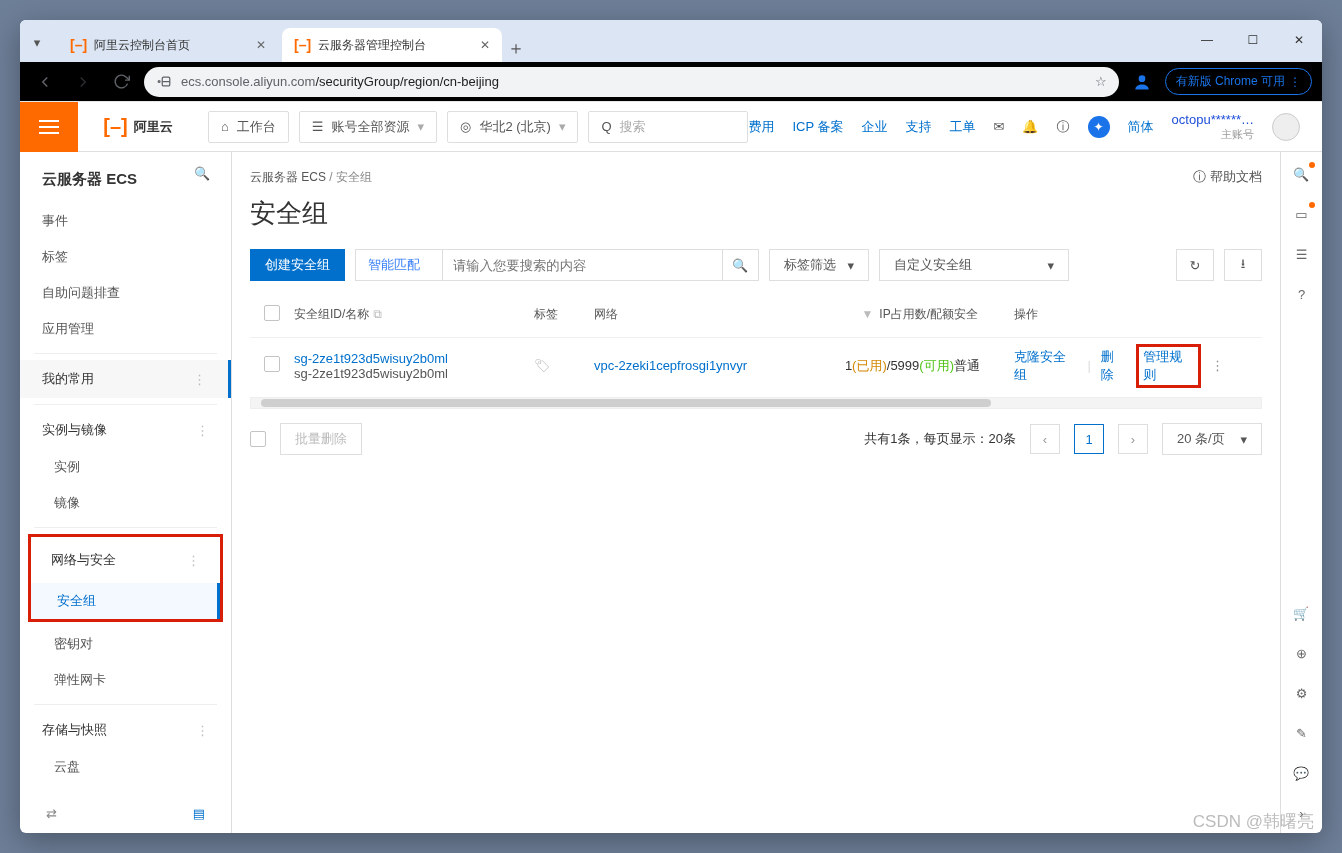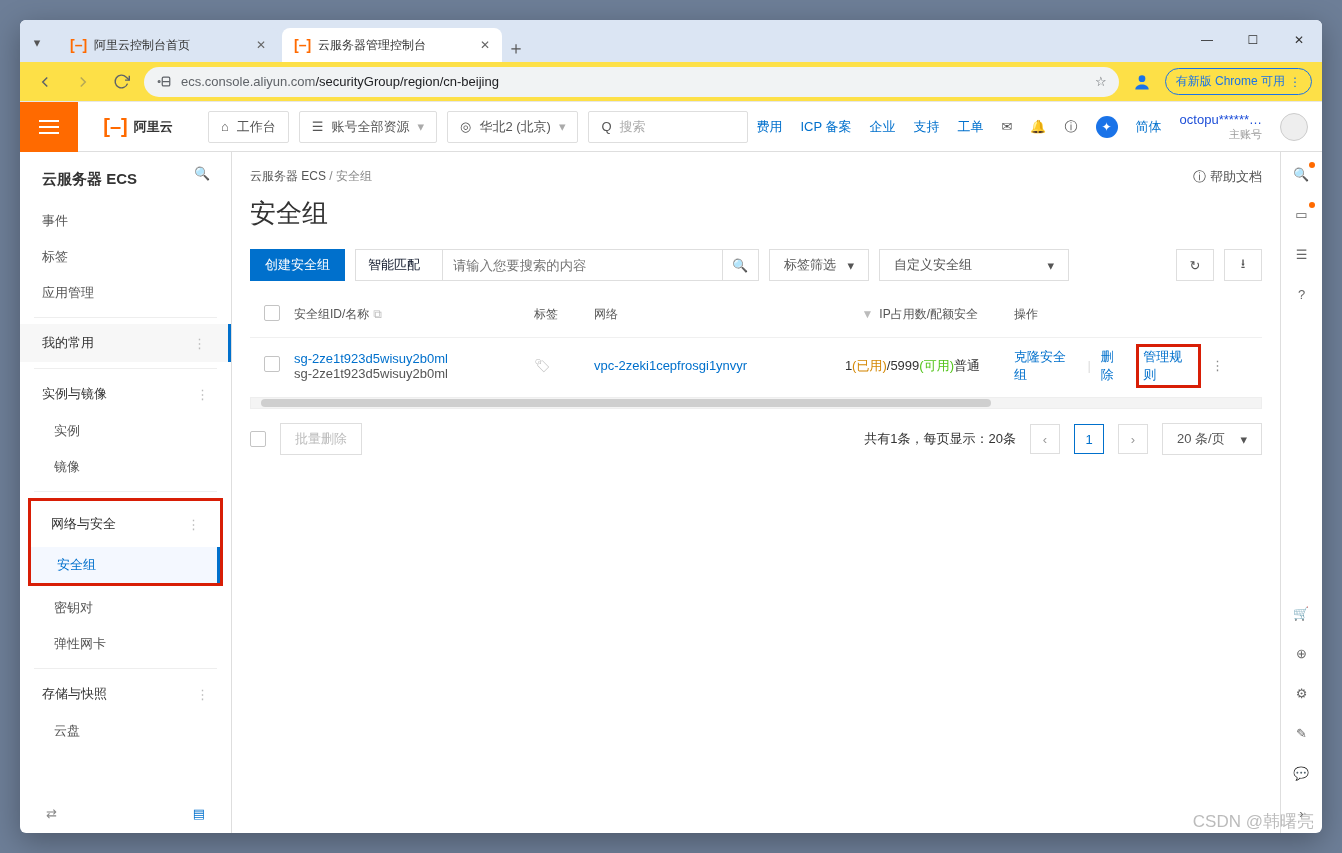--- a/index.html
+++ b/index.html
@@ -18,33 +18,33 @@
   .titlebar{height:42px;background:#dbe5f3;display:flex;align-items:flex-end;position:relative;}
   .sysbtns{position:absolute;right:0;top:0;height:40px;display:flex;}
   .sysbtns div{width:46px;display:flex;align-items:center;justify-content:center;color:#333;font-size:12px;}
   .dcaret{width:34px;height:40px;display:flex;align-items:center;justify-content:center;color:#555;}
   .tab{height:34px;background:#dbe5f3;border-radius:8px 8px 0 0;display:flex;align-items:center;padding:0 12px;gap:8px;min-width:220px;margin-left:4px;position:relative;font-size:12px;}
   .tab.active{background:#fff;}
   .tab .x{margin-left:auto;color:#666;}
   .favicon{width:16px;height:16px;color:var(--orange);font-weight:bold;font-size:14px;display:inline-flex;align-items:center;}
   .newtab{width:28px;height:28px;display:flex;align-items:center;justify-content:center;color:#555;font-size:18px;}
   
-  .urlbar{height:40px;background:#fde047;display:flex;align-items:center;padding:0 10px;gap:8px;border-bottom:1px solid #e7e7e7;}
+  .urlbar{height:40px;background:#000000;display:flex;align-items:center;padding:0 10px;gap:8px;border-bottom:1px solid #e7e7e7;}
   .icbtn{width:30px;height:30px;display:flex;align-items:center;justify-content:center;color:#5f6368;border-radius:50%;}
   .omni{flex:1;height:30px;background:#f1f3f4;border-radius:15px;display:flex;align-items:center;padding:0 12px;gap:10px;color:#202124;}
   .omni .scheme{color:#5f6368;}
   .chip{border:1px solid #1a73e8;color:#1a73e8;border-radius:18px;padding:4px 10px;font-size:12px;display:flex;align-items:center;gap:4px;}
   
   .console-top{height:50px;display:flex;align-items:center;border-bottom:1px solid var(--border);}
   .burger{width:58px;height:50px;background:var(--orange);display:flex;align-items:center;justify-content:center;flex-direction:column;gap:4px;}
   .burger span{display:block;width:20px;height:2px;background:#fff;}
   .logo{width:120px;display:flex;align-items:center;justify-content:center;gap:6px;color:var(--txt);font-weight:bold;}
   .logo .mark{color:var(--orange);font-size:20px;}
   .topseg{height:32px;border:1px solid var(--border);display:flex;align-items:center;padding:0 12px;gap:8px;color:#555;border-radius:2px;}
-  .topright{margin-left:auto;display:flex;align-items:center;gap:18px;padding-right:14px;color:#555;}
+  .topright{margin-left:auto;display:flex;align-items:center;gap:18px;padding-right:22px;color:#555;}
   .topright .link{cursor:pointer;}
   .av{width:28px;height:28px;border-radius:50%;background:#eee;display:inline-block;border:1px solid #ccc;}
   .bluedot{width:22px;height:22px;border-radius:50%;background:#1a73e8;color:#fff;display:flex;align-items:center;justify-content:center;font-size:12px;}
   
   .app{flex:1;display:flex;min-height:0;}
   .sidenav{width:212px;border-right:1px solid var(--border);padding:14px 0;overflow:auto;position:relative;}
   .sidenav h3{margin:0;padding:4px 22px 14px;font-size:15px;font-weight:bold;}
   .sidenav .srch{position:absolute;right:20px;top:14px;color:#888;}
   .nav-item{padding:9px 22px;color:#555;display:flex;align-items:center;}
   .nav-item.sub{padding-left:34px;}
@@ -58,21 +58,21 @@
   
   .main{flex:1;display:flex;min-width:0;}
   .content{flex:1;padding:16px 18px;overflow:auto;}
   .crumb{color:#888;font-size:12px;}
   .crumb a{color:#555;text-decoration:none;}
   h1{font-size:26px;font-weight:500;margin:10px 0 18px;}
   .toolbar{display:flex;gap:10px;align-items:center;}
   .btn{height:32px;display:inline-flex;align-items:center;padding:0 14px;border:1px solid var(--border);background:#fff;border-radius:0;color:#555;cursor:pointer;}
   .btn.primary{background:var(--blue);border-color:var(--blue);color:#fff;}
   .searchgrp{display:flex;height:32px;}
-  .searchgrp .sel{border:1px solid var(--border);display:flex;align-items:center;padding:0 12px;color:#0f172a;width:88px;}
+  .searchgrp .sel{border:1px solid var(--border);display:flex;align-items:center;padding:0 12px;color:#3b82f6;width:88px;}
   .searchgrp input{border:1px solid var(--border);border-left:none;width:280px;padding:0 10px;outline:none;color:#333;}
   .searchgrp .go{border:1px solid var(--border);border-left:none;width:36px;display:flex;align-items:center;justify-content:center;color:#888;}
   .ddbtn{width:100px;justify-content:space-between;}
   .ddbtn.lg{width:190px;}
   .iconbtn{width:38px;justify-content:center;padding:0;}
   .spacer{flex:1;}
   
   .tbl{margin-top:10px;}
   .thead,.trow{display:grid;grid-template-columns:44px 240px 60px 190px 170px 60px 210px;align-items:center;height:46px;}
   .thead{color:#555;font-size:12px;}
@@ -194,20 +194,21 @@
       <span class="av"></span>
     </div>
   </div>
 
   <div class="app">
     <div class="sidenav">
       <h3>云服务器 ECS</h3>
       <span class="srch">🔍</span>
       <div class="nav-item">事件</div>
       <div class="nav-item">标签</div>
+      <div class="nav-item">自助问题排查</div>
       <div class="nav-item">应用管理</div>
       <div class="sep"></div>
       <div class="nav-sec" style="background:#f7f7f7;border-right:3px solid var(--blue);">
           <span>我的常用</span>
           <span class="dots">⋮</span>
         </div>
       <div class="sep"></div>
       <div class="nav-sec">
           <span>实例与镜像</span>
           <span class="dots">⋮</span>
@@ -233,21 +234,21 @@
         </div>
       <div class="nav-item sub">云盘</div>
       <div class="sidefoot">
           <span>⇄</span>
           <span style="color:var(--blue)">▤</span>
         </div>
     </div>
 
     <div class="main">
     <div class="content">
-      <div style="display:flex;align-items:flex-start;gap:43px;">
+      <div style="display:flex;align-items:center;gap:43px;">
         <div class="crumb">
           <a>云服务器 ECS</a>&nbsp;/&nbsp;<span>安全组</span>
         </div>
         <div class="spacer"></div>
         <div class="helpdoc">ⓘ <span>帮助文档</span></div>
       </div>
       <h1>安全组</h1>
 
       <div class="toolbar">
         <div class="btn primary">创建安全组</div>

